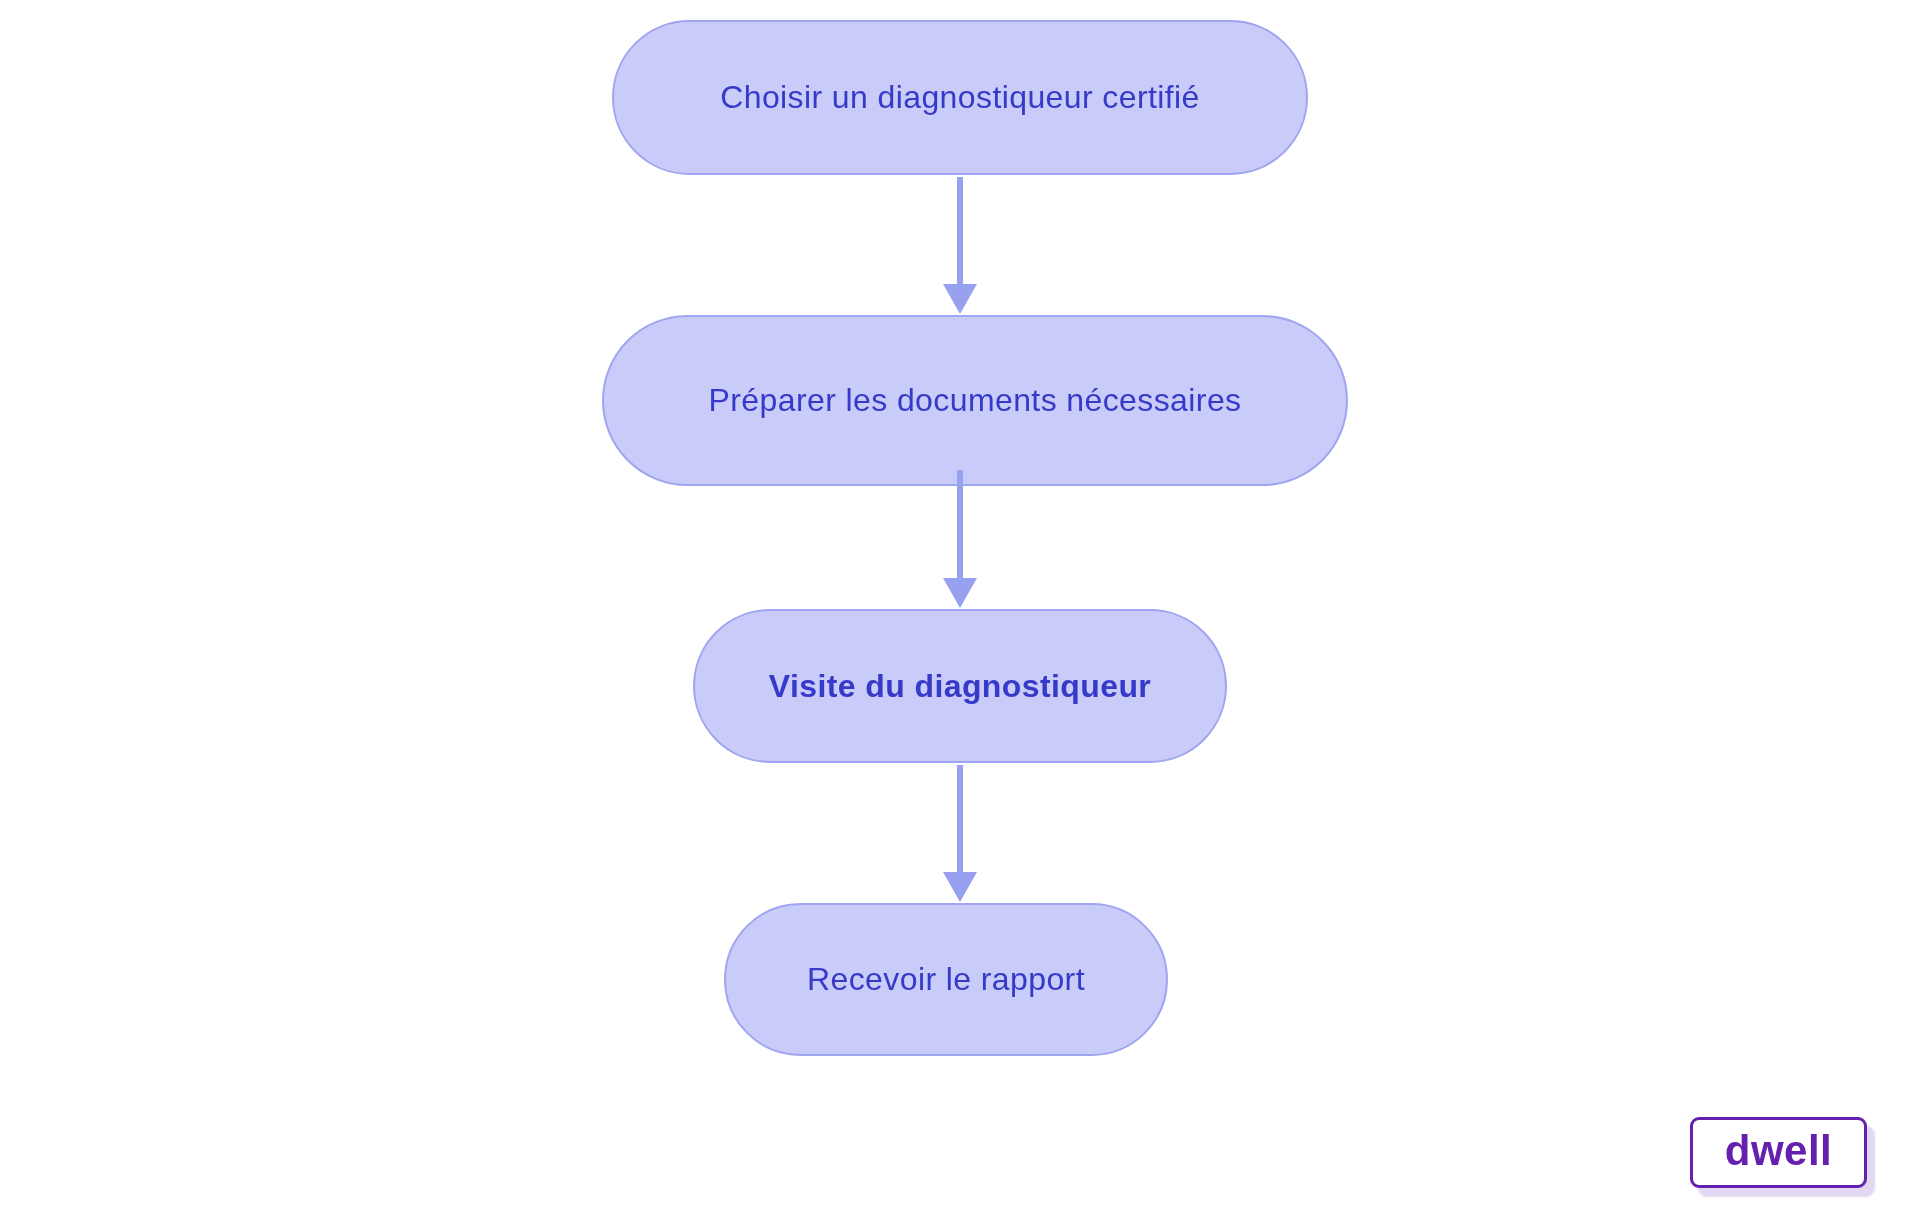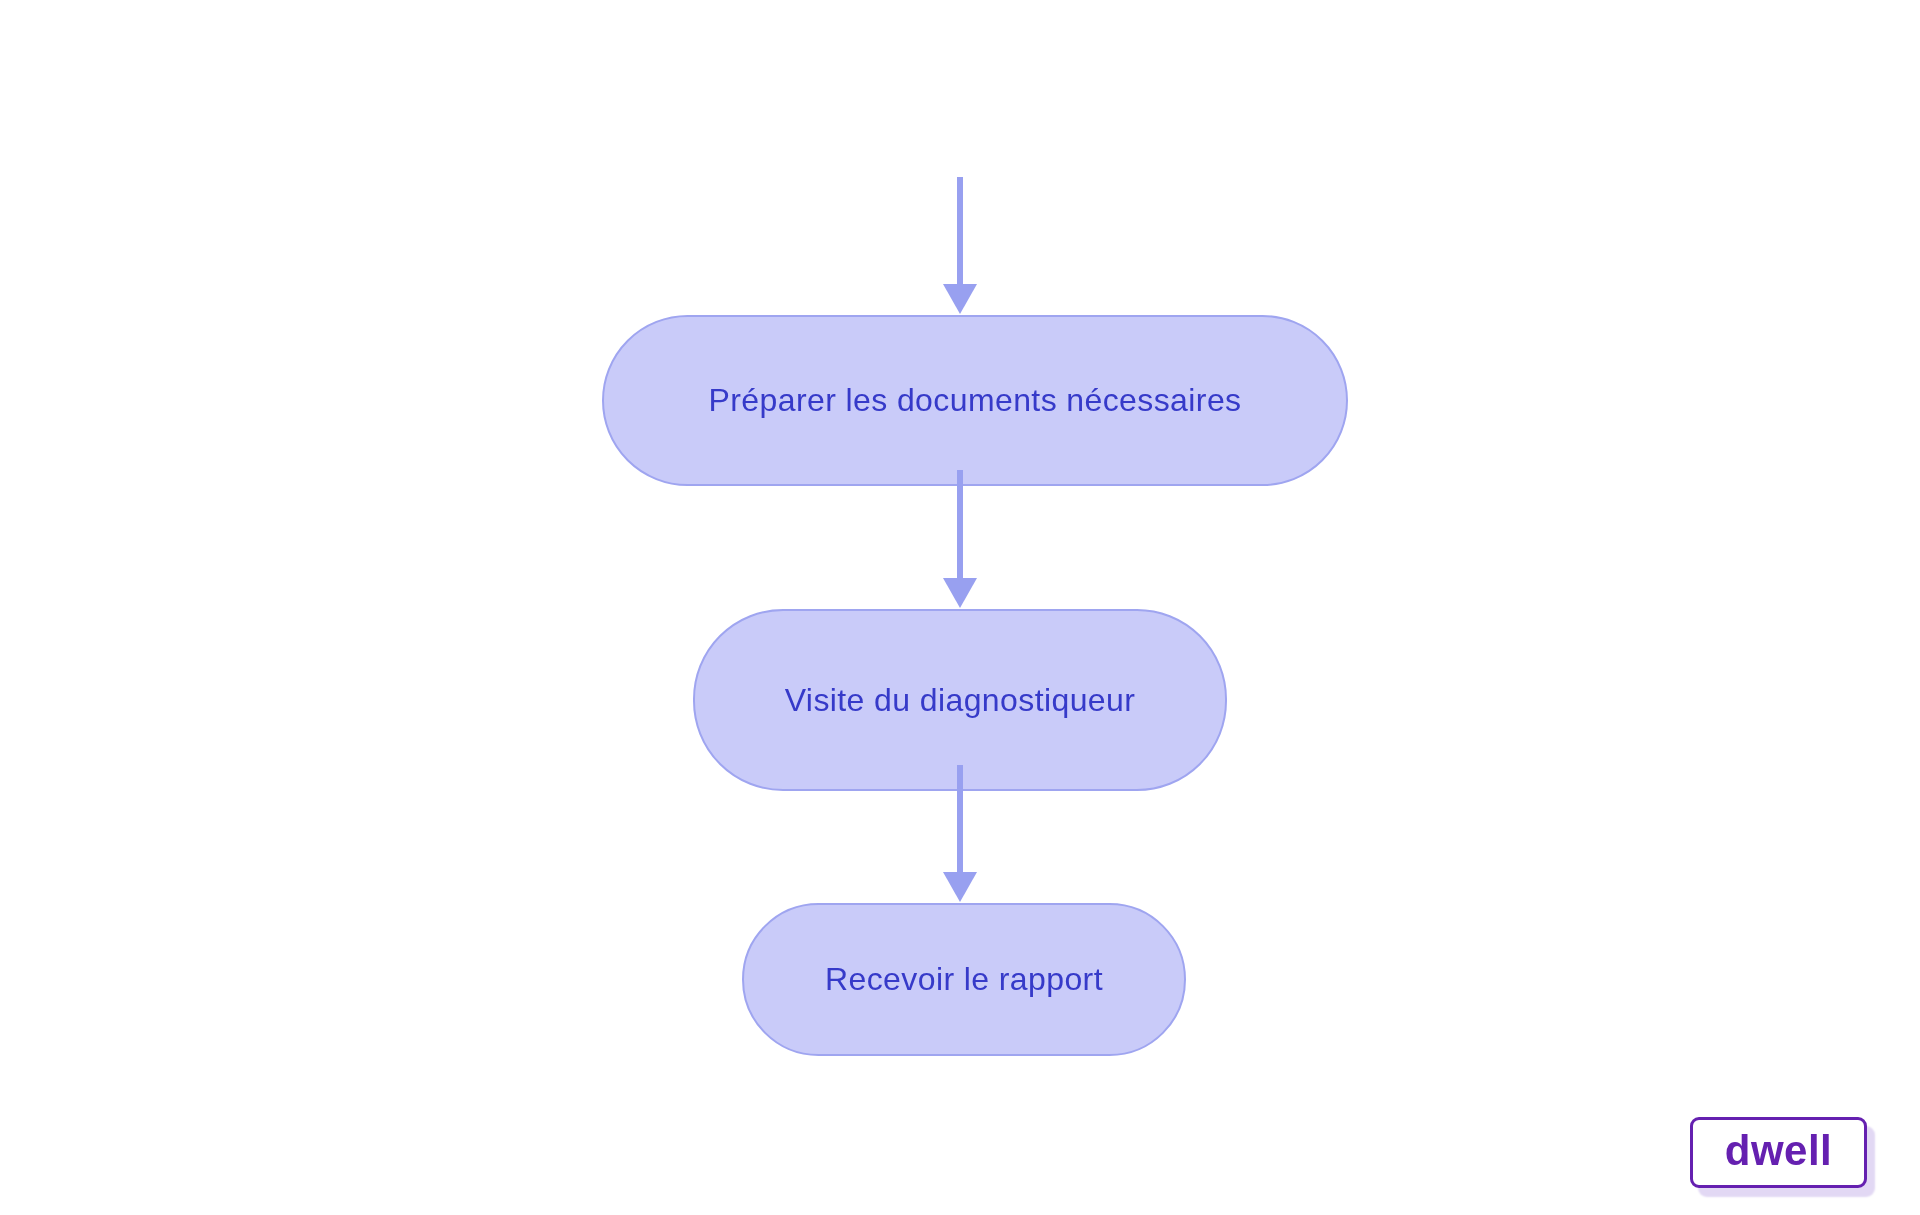--- a/index.html
+++ b/index.html
@@ -32,22 +32,22 @@
   }
   .node-label {
     color: var(--node-text);
     font-size: 32px;
     letter-spacing: 0.4px;
     white-space: nowrap;
     text-align: center;
   }
   .node1 { left: 612px; top:  20px; width: 696px; height: 155px; }
   .node2 { left: 602px; top: 315px; width: 746px; height: 171px; }
-  .node3 { left: 693px; top: 609px; width: 534px; height: 182px; }
-  .node4 { left: 742px; top: 903px; width: 444px; height: 153px; }
+  .node3 { left: 693px; top: 609px; width: 534px; height: 154px; font-weight: bold; }
+  .node4 { left: 724px; top: 903px; width: 444px; height: 153px; }
   .arrow {
     position: absolute;
     left: 943px;              
     width: 34px;
     display: flex;
     flex-direction: column;
     align-items: center;
   }
   .arrow1 { top: 177px; height: 137px; }
   .arrow2 { top: 470px; height: 138px; }
@@ -86,20 +86,23 @@
     line-height: 1;
     padding-bottom: 4px;
     text-align: center;
   }
 </style>
 </head>
 <body>
 
 <div class="canvas">
 
+  <div class="node node1">
+    <span class="node-label">Choisir un diagnostiqueur certifié</span>
+  </div>
 
   <div class="arrow arrow1">
     <div class="arrow-line"></div>
     <div class="arrow-head"></div>
   </div>
 
   <div class="node node2">
     <span class="node-label">Préparer les documents nécessaires</span>
   </div>
 

